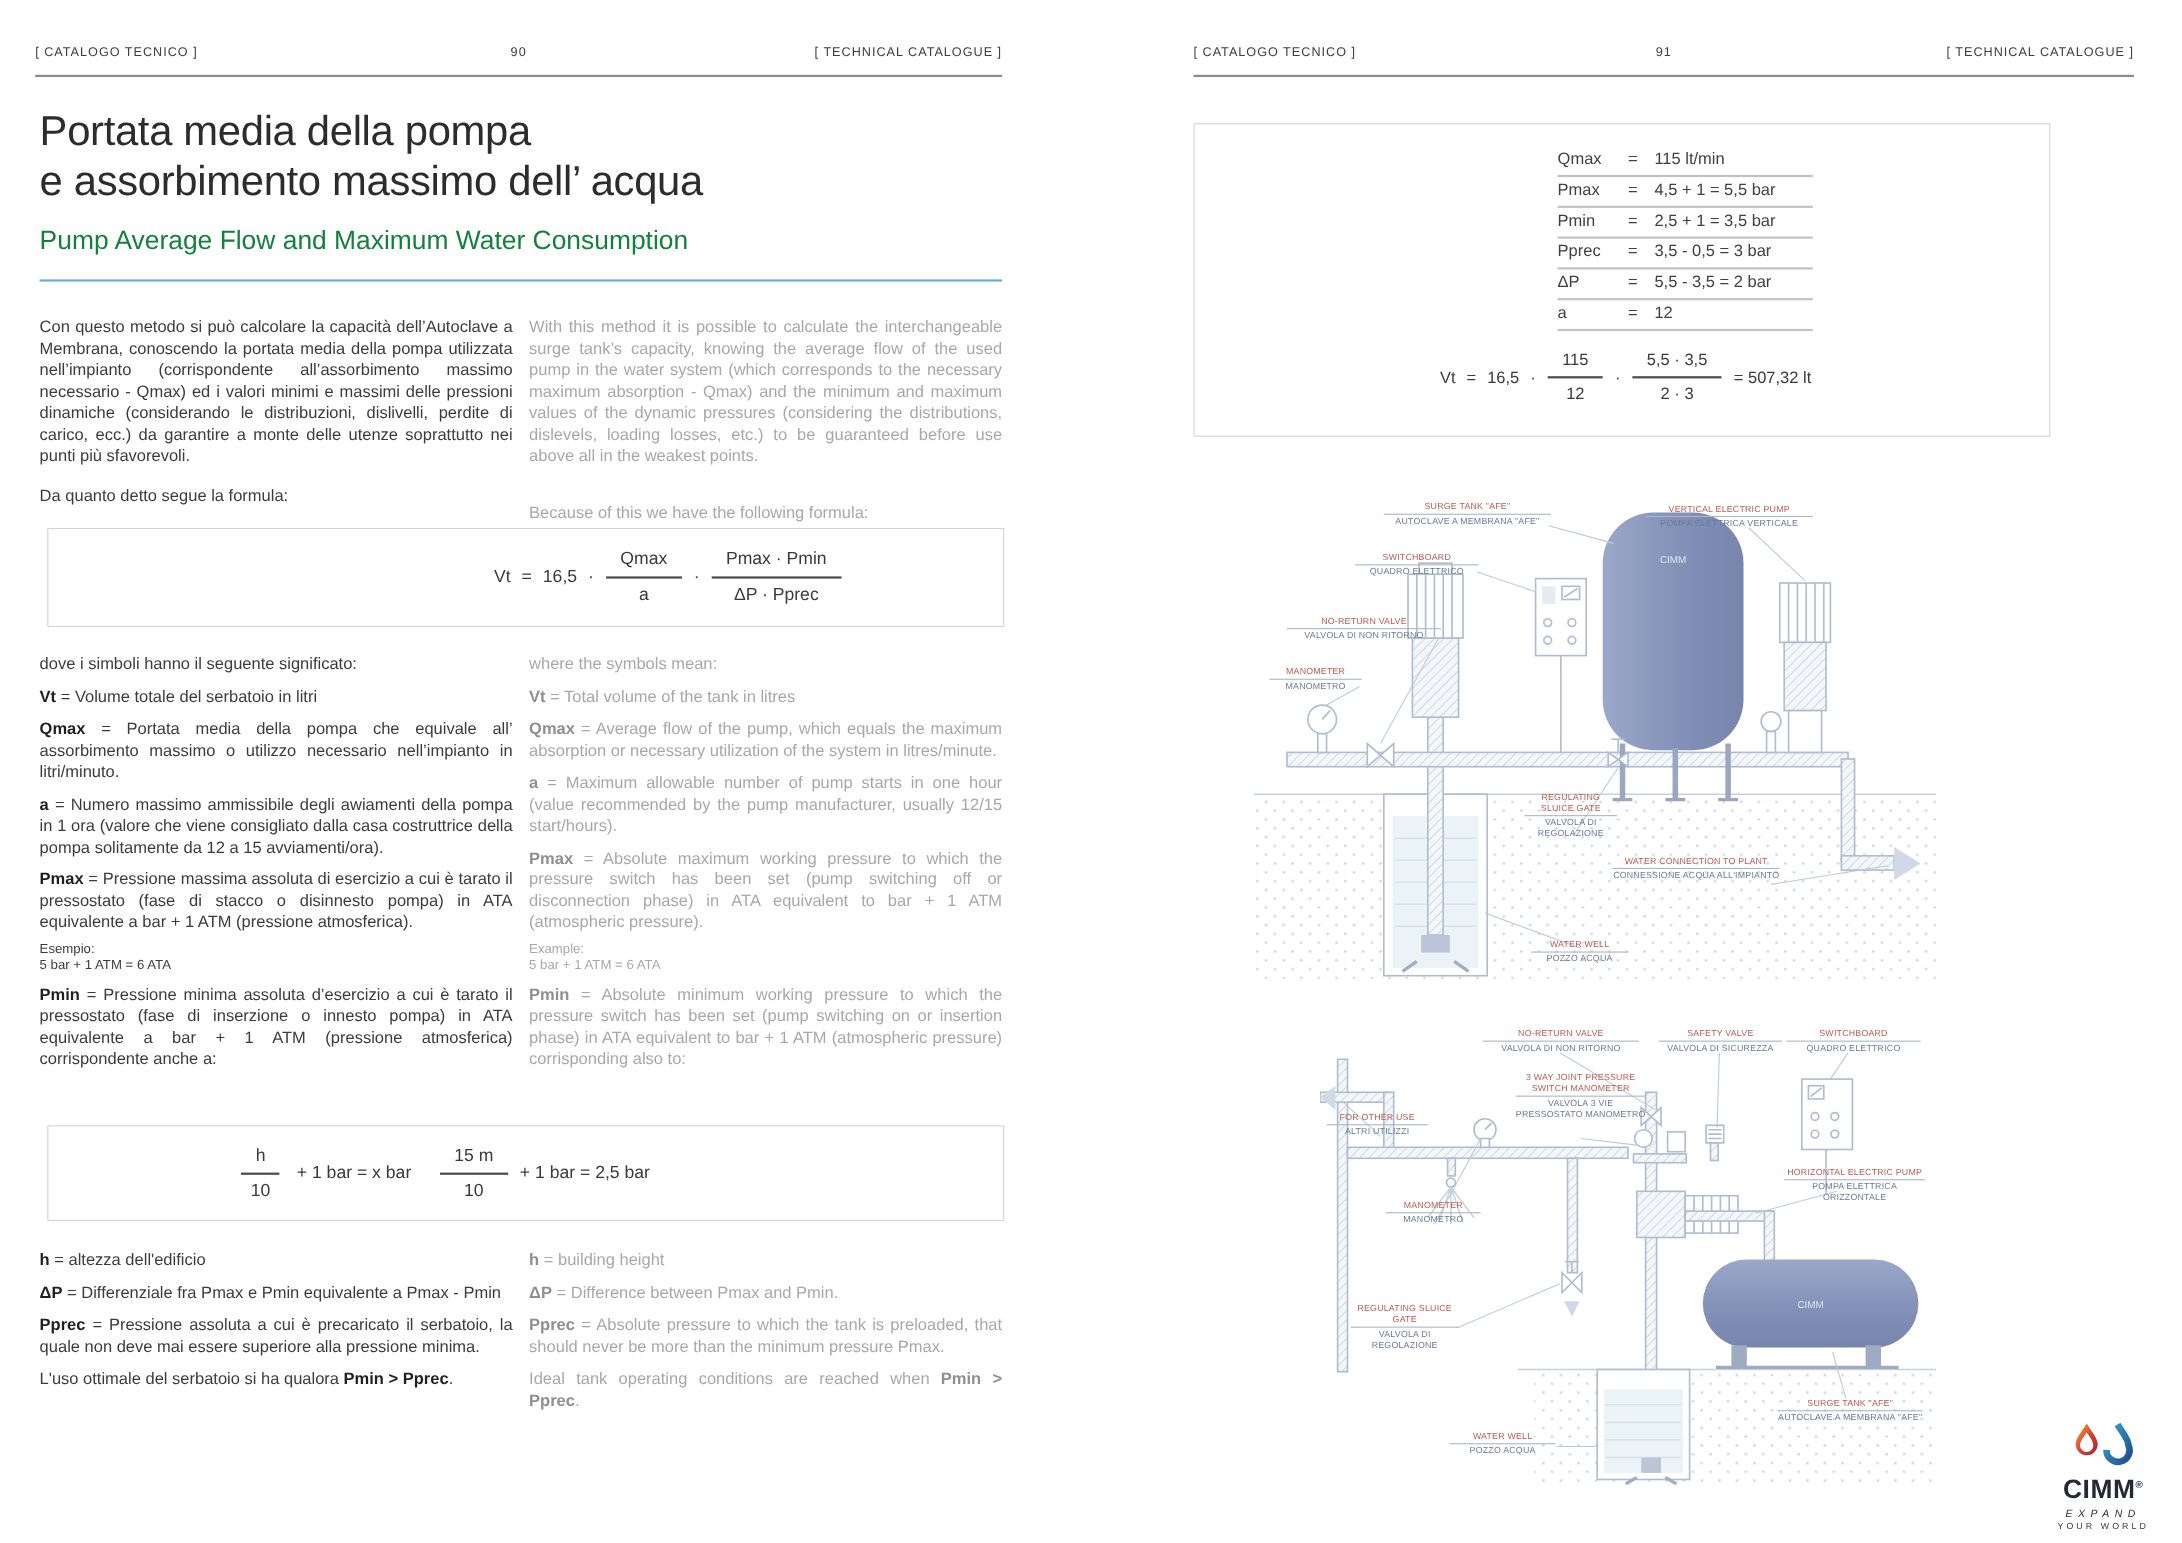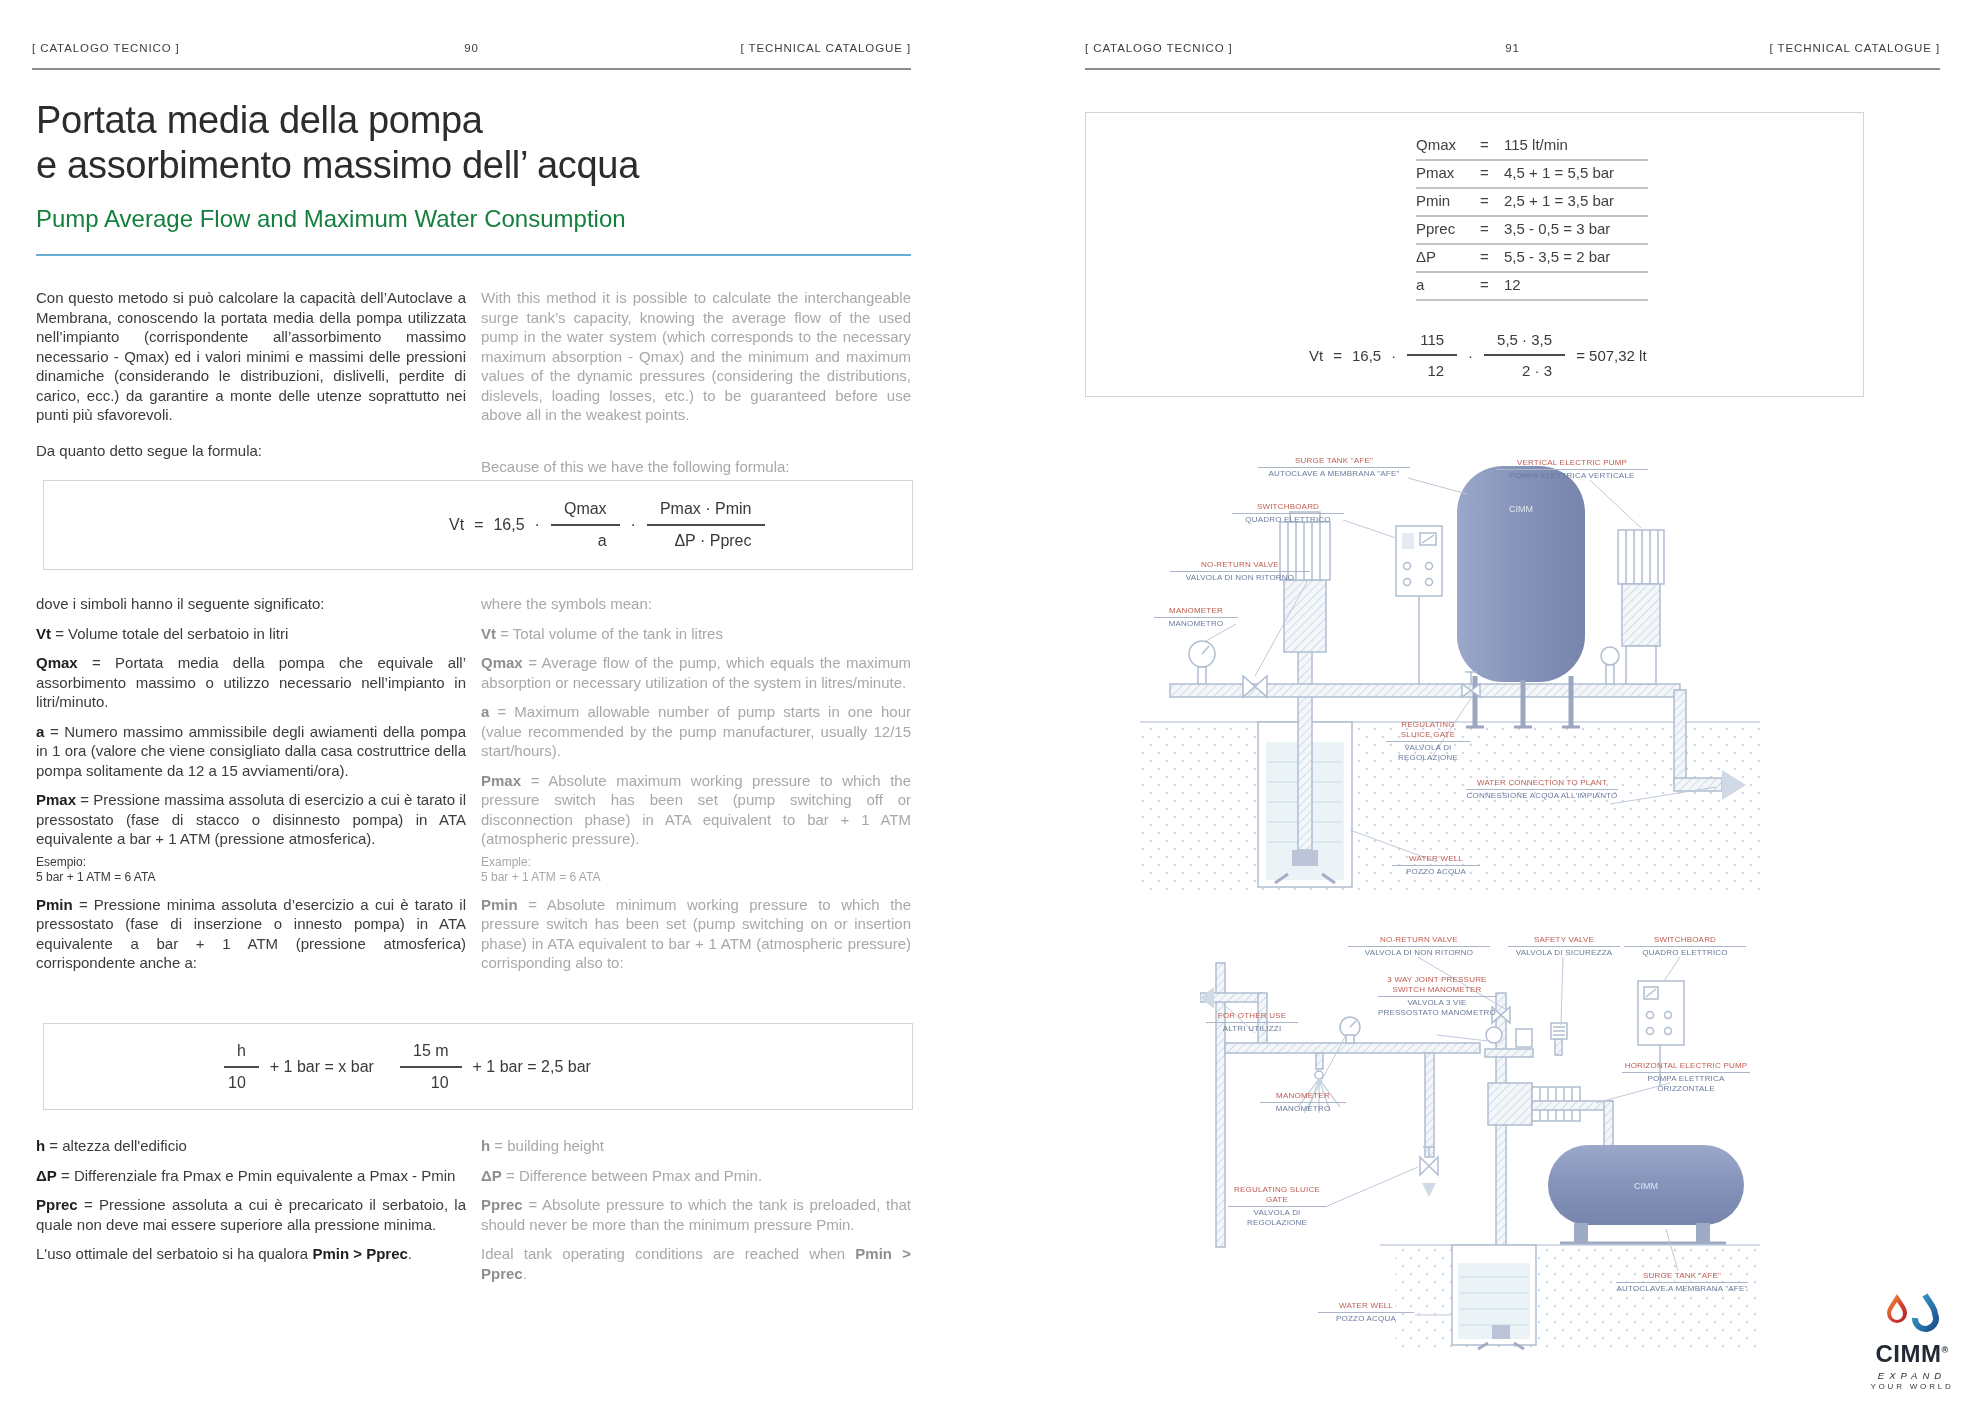--- a/index.html
+++ b/index.html
@@ -23,21 +23,21 @@
   .col p.nj{text-align:left;}
   .it{color:#3b3b3b;}
   .it b{color:#1f1f1f;}
   .en{color:#a8a8a8;}
   .en b{color:#8f8f8f;}
   .ex{font-size:12px;line-height:15px;margin:0 0 10px;}
   
   .fbox{position:absolute;border:1.5px solid #d4d4d4;background:#fff;}
   .feq{display:flex;align-items:center;font-size:16px;color:#3a3a3a;white-space:nowrap;}
   .feq .tok{margin:0 5px;}
-  .frac{display:inline-flex;flex-direction:column;align-items:flex-end;margin:12px 6px;}
+  .frac{display:inline-flex;flex-direction:column;align-items:center;margin:0 6px;}
   .frac .fn{padding:0 13px 6px;border-bottom:2px solid #4a4a4a;}
   .frac .fd{padding:6px 13px 0;}
   .vcenter{position:absolute;top:50%;transform:translateY(-50%);}
   
   .crow{display:flex;width:232px;border-bottom:2px solid #c2c2c2;padding:3px 0 6px;font-size:15px;color:#3f3f3f;}
   .crow .cl{width:64px;}
   .crow .ce{width:24px;}
   .crow .cv{flex:1;}
   
   .diagram{position:absolute;}
@@ -141,21 +141,21 @@
 
   <div class="col it" style="left:36px;top:1136px;">
     <p><b>h</b> <span>= altezza dell'edificio</span></p>
     <p><b>ΔP</b> <span>= Differenziale fra Pmax e Pmin equivalente a Pmax - Pmin</span></p>
     <p><b>Pprec</b> <span>= Pressione assoluta a cui è precaricato il serbatoio, la quale non deve mai essere superiore alla pressione minima.</span></p>
     <p><span>L'uso ottimale del serbatoio si ha qualora </span><b>Pmin &gt; Pprec</b><span>.</span></p>
   </div>
   <div class="col en" style="left:481px;top:1136px;">
     <p><b>h</b> <span>= building height</span></p>
     <p><b>ΔP</b> <span>= Difference between Pmax and Pmin.</span></p>
-    <p><b>Pprec</b> <span>= Absolute pressure to which the tank is preloaded, that should never be more than the minimum pressure Pmin.</span></p>
+    <p><b>Pprec</b> <span>= Absolute pressure to which the tank is preloaded, that should never be more than the minimum pressure Pmax.</span></p>
     <p><span>Ideal tank operating conditions are reached when </span><b>Pmin &gt; Pprec</b><span>.</span></p>
   </div>
 
   <div class="phead" style="left:1085px;width:855px;">
     <span class="pl">[ CATALOGO TECNICO ]</span>
     <span class="pn">91</span>
     <span class="pr">[ TECHNICAL CATALOGUE ]</span>
   </div>
   <div class="hrule" style="left:1085px;top:68px;width:855px;"></div>
 

